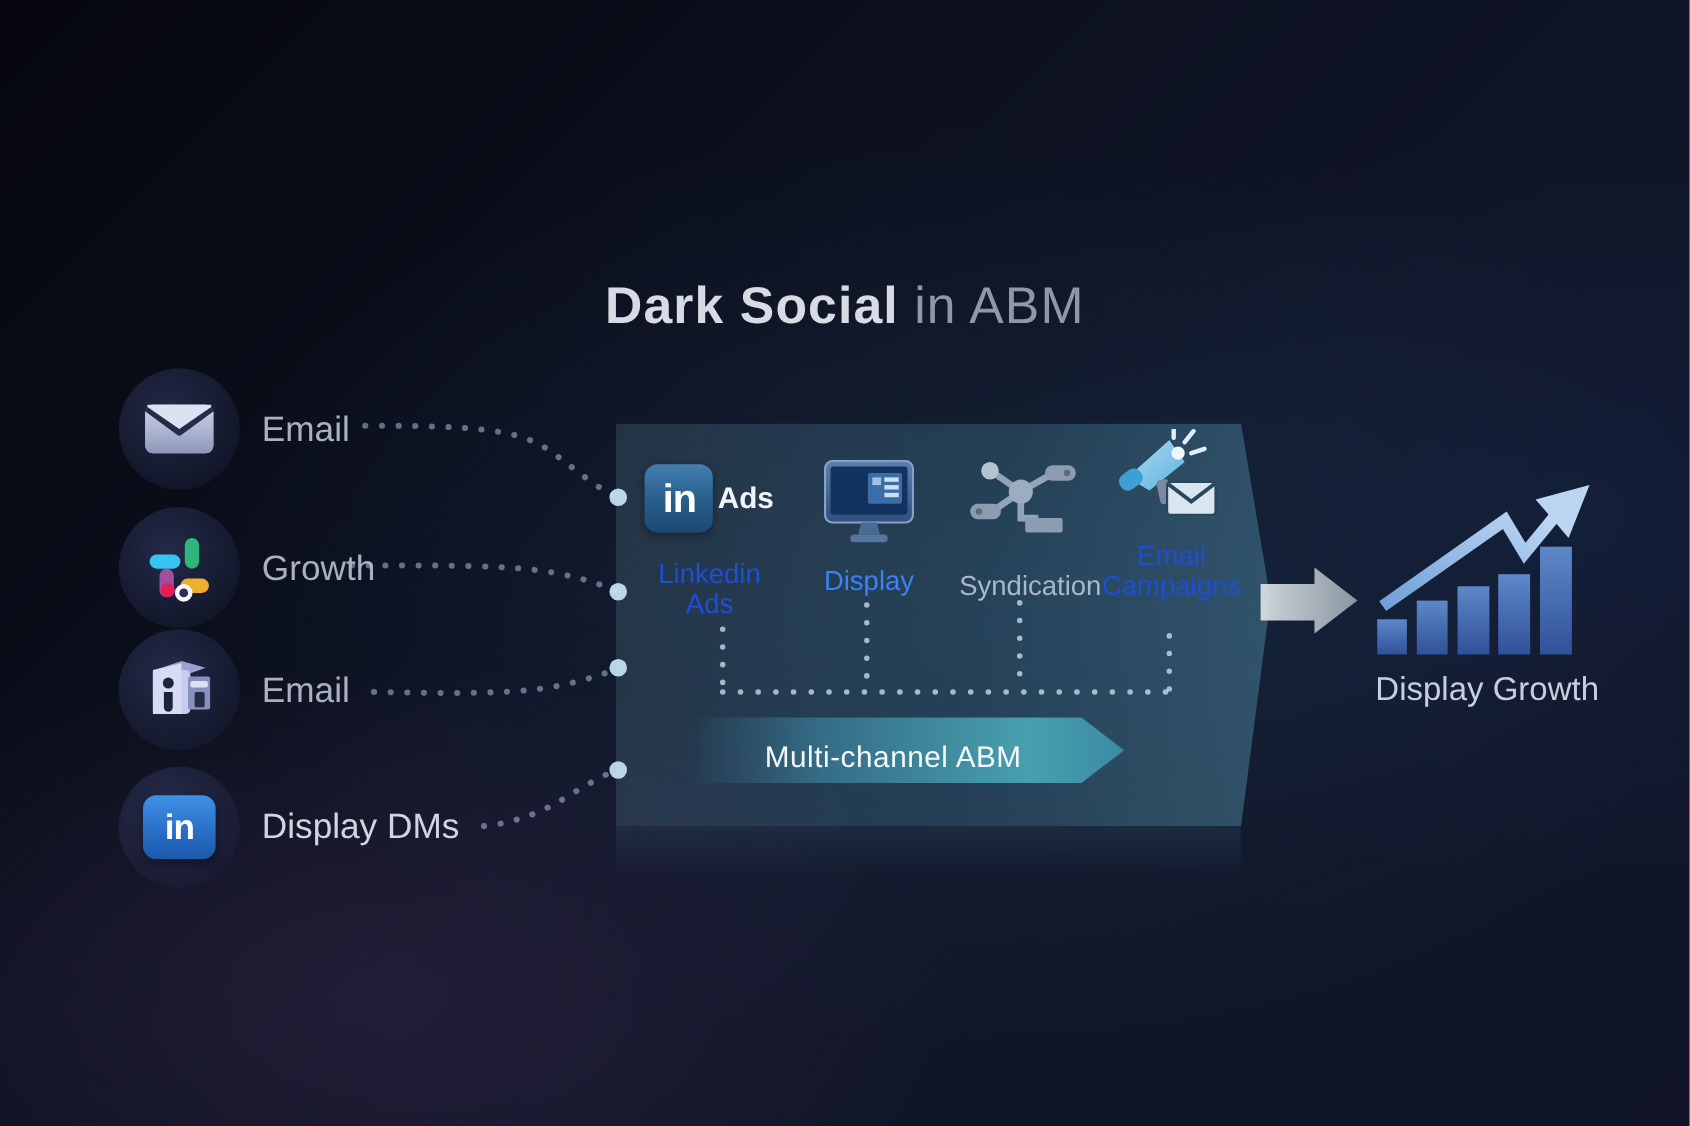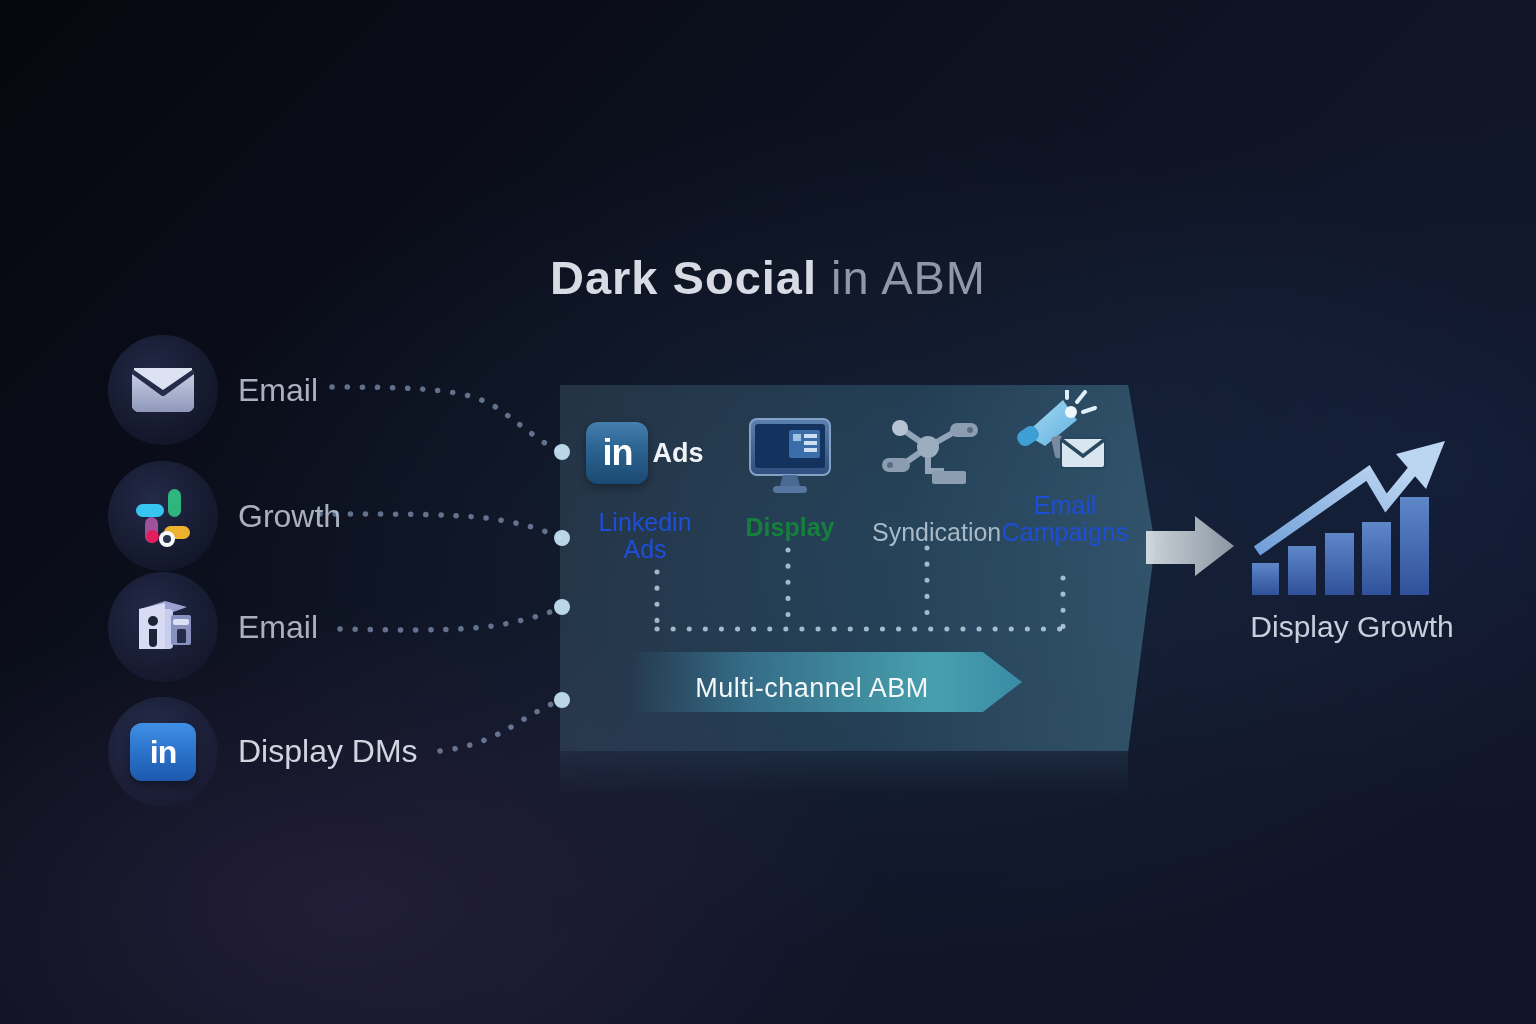--- a/index.html
+++ b/index.html
@@ -24,21 +24,21 @@
   .src-label{font-size:32px;color:#aab0bf;}
   .src-label.bright{color:#d0d5e0;}
   
   .panel{left:560px;top:385px;width:595px;height:366px;
     background:linear-gradient(100deg, rgba(118,162,185,0.20) 0%, rgba(74,140,168,0.30) 55%, rgba(96,165,190,0.40) 100%);
     clip-path:polygon(0 0,95.5% 0,100% 43.7%,95.5% 100%,0 100%);}
   .panel-fade{left:560px;top:751px;width:568px;height:45px;
     background:linear-gradient(180deg, rgba(80,135,160,0.14), rgba(80,135,160,0));}
   .channel{position:absolute;text-align:center;}
   .channel-label{font-size:25px;line-height:27px;font-weight:400;color:#1d4ed8;}
-  .channel-label.dim{color:#15803d;font-weight:700;}
+  .channel-label.dim{color:#3b82f6;font-weight:400;}
   .channel-label.dim2{color:#a9b9c6;font-weight:400;}
   .badge-caption{font-size:27px;color:#f0f4f8;font-weight:700;}
   
   .li-badge{width:62px;height:62px;border-radius:12px;
     background:linear-gradient(180deg,#447fae 0%,#2b628f 45%,#1b4a74 100%);
     display:flex;align-items:center;justify-content:center;
     box-shadow:0 3px 8px rgba(0,0,0,0.35);}
   .li-badge span{color:#fff;font-weight:700;font-size:36px;letter-spacing:-1px;}
   .li-folder{width:66px;height:58px;border-radius:12px;
     background:linear-gradient(180deg,#3f90e6 0%,#2a6fc8 55%,#1d59ad 100%);

